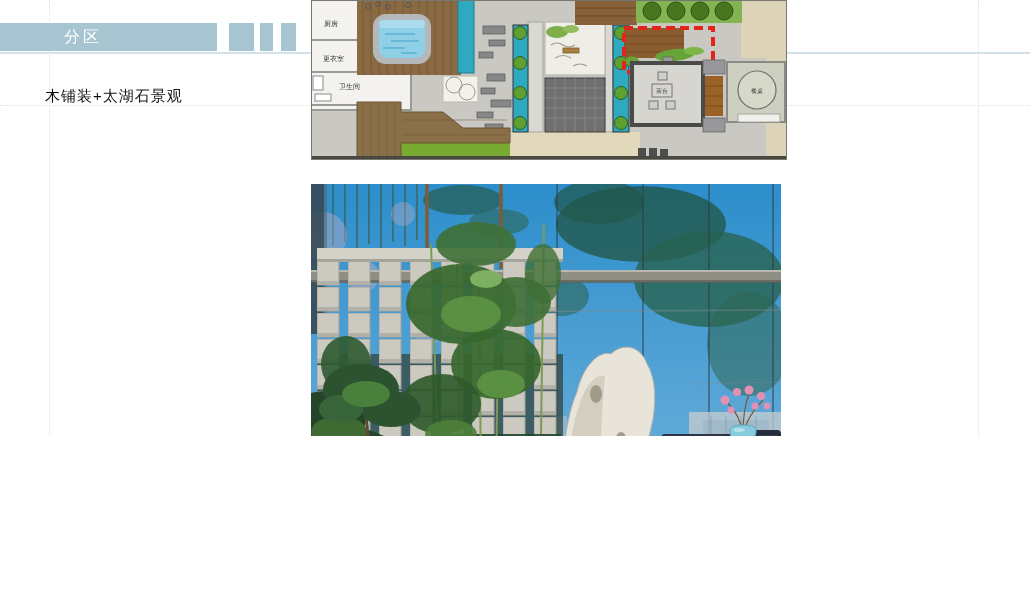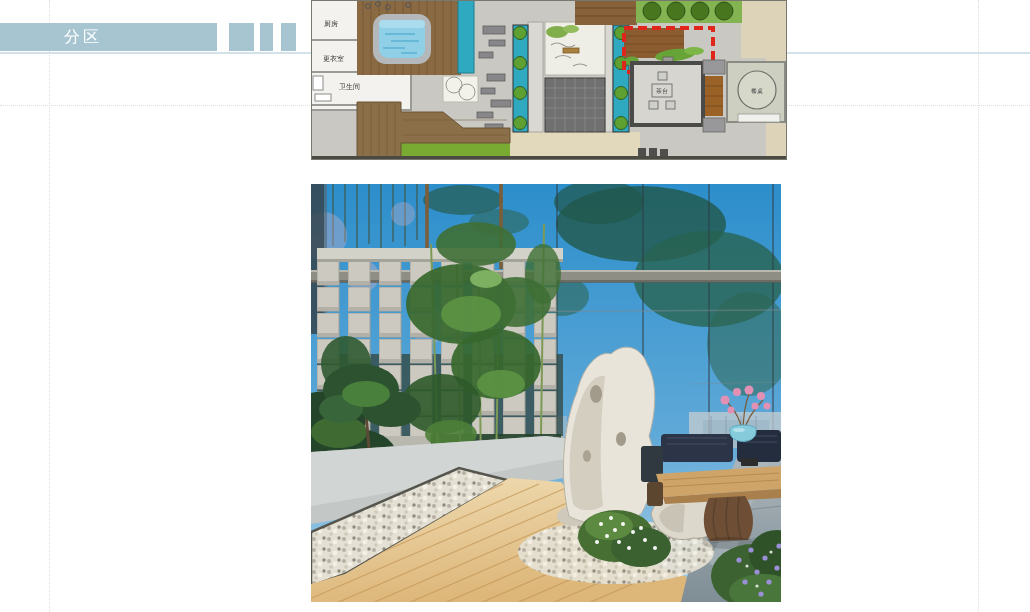--- a/index.html
+++ b/index.html
@@ -1,17 +1,17 @@
 <!DOCTYPE html>
 <html><head>
 <meta charset="utf-8">
 <style>
   html,body{margin:0;padding:0;background:#fff;}
   body{font-family:"Liberation Sans", sans-serif;}
-  .slide{position:relative;width:1030px;height:612px;background:#ffffff;overflow:hidden;text-align:center;}
+  .slide{position:relative;width:1030px;height:436px;background:#ffffff;overflow:hidden;text-align:center;}
 
   
   .guide-v{position:absolute;top:0;bottom:0;width:0;border-left:1px dotted #dedede;z-index:1;}
   .guide-h{position:absolute;left:0;right:0;height:0;border-top:1px dotted #dedede;z-index:1;}
   .accent-line{position:absolute;left:0;top:52px;width:1030px;height:2px;background:#d3e2e9;z-index:0;}
 
   
   .banner{position:absolute;left:0;top:23px;width:217px;height:28px;background:#a7c5d1;z-index:2;}
   .banner-label{position:absolute;left:64px;top:0;height:28px;line-height:28px;
     color:#ffffff;font-size:16px;letter-spacing:3px;font-weight:500;}
@@ -35,20 +35,21 @@
   <div class="guide-v" style="left:978px"></div>
   <div class="guide-h" style="top:105px"></div>
 
   <div class="banner">
     <span class="banner-label">分区</span>
   </div>
   <div class="sq sq1"></div>
   <div class="sq sq2"></div>
   <div class="sq sq3"></div>
 
+  <div class="caption">木铺装+太湖石景观</div>
 
   <div class="plan-wrap">
   <svg width="476" height="160" viewBox="0 0 476 160">
 
     <rect x="0" y="0" width="476" height="160" fill="#c9c8c3"></rect>
     <rect x="455" y="0" width="21" height="160" fill="#ddd3b8"></rect>
     <rect x="430" y="0" width="46" height="58" fill="#ddd3b8"></rect>
     <rect x="199" y="132" width="130" height="26" fill="#e2d8bc"></rect>
 
     <g>

